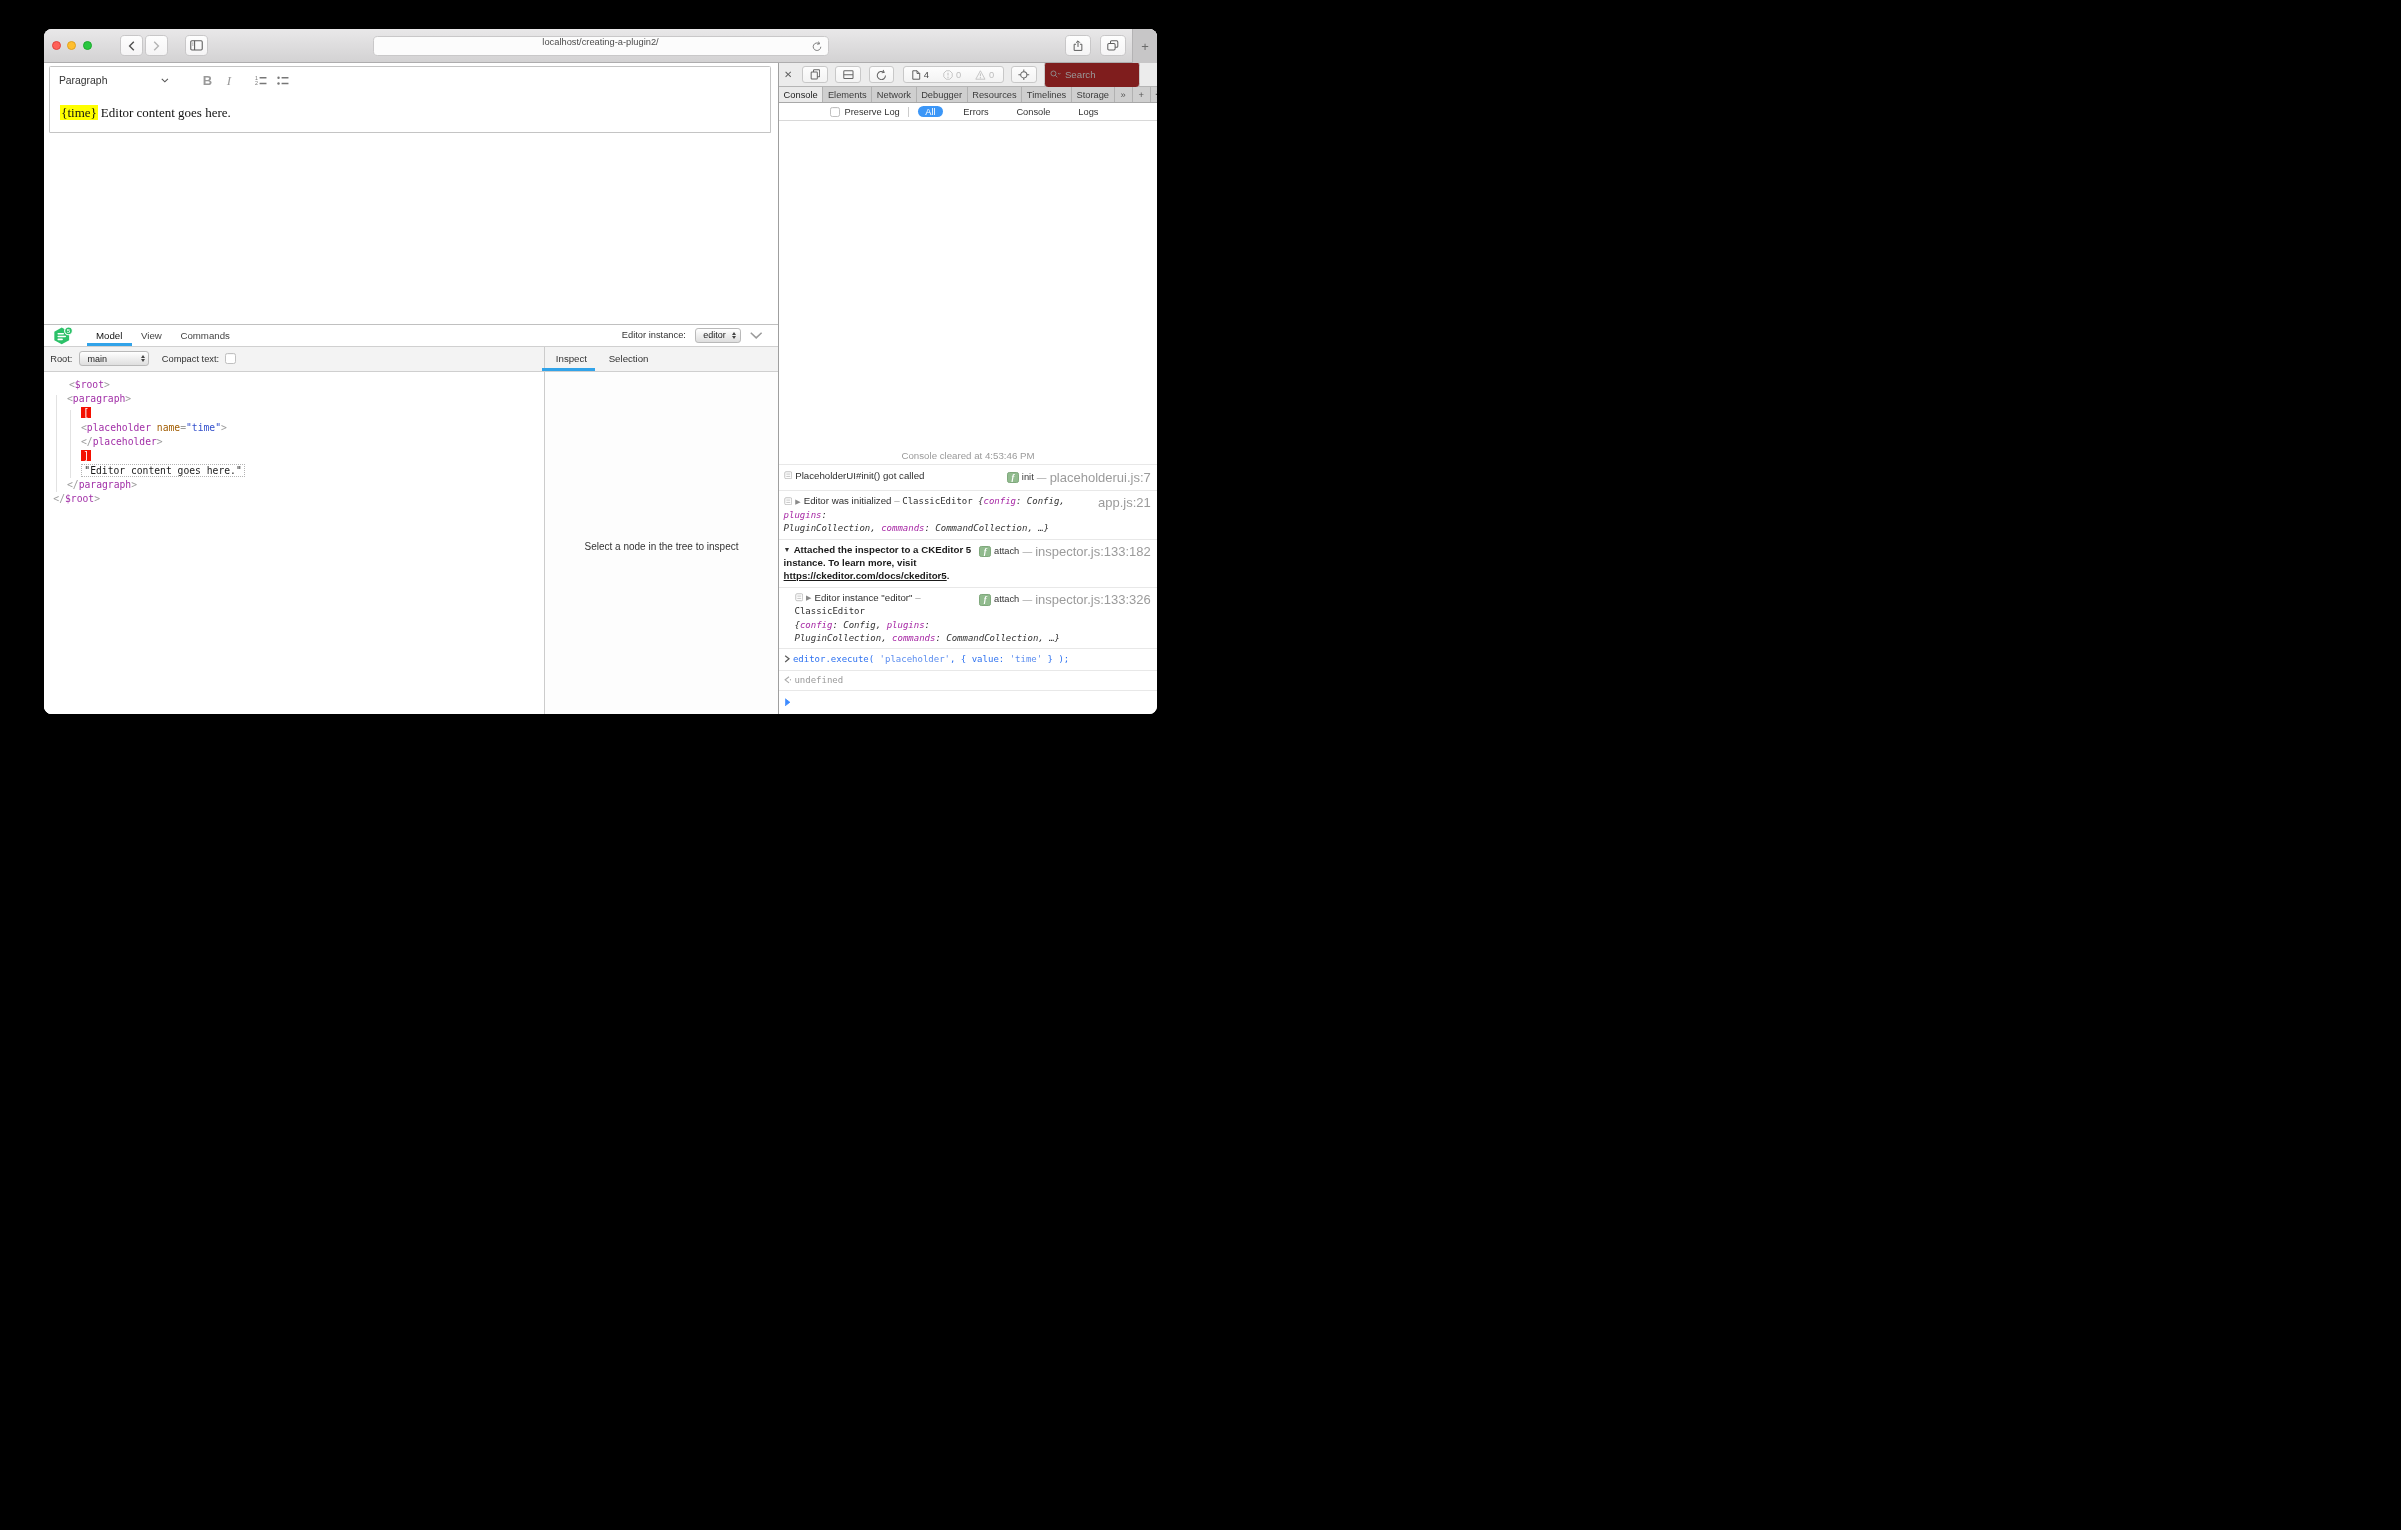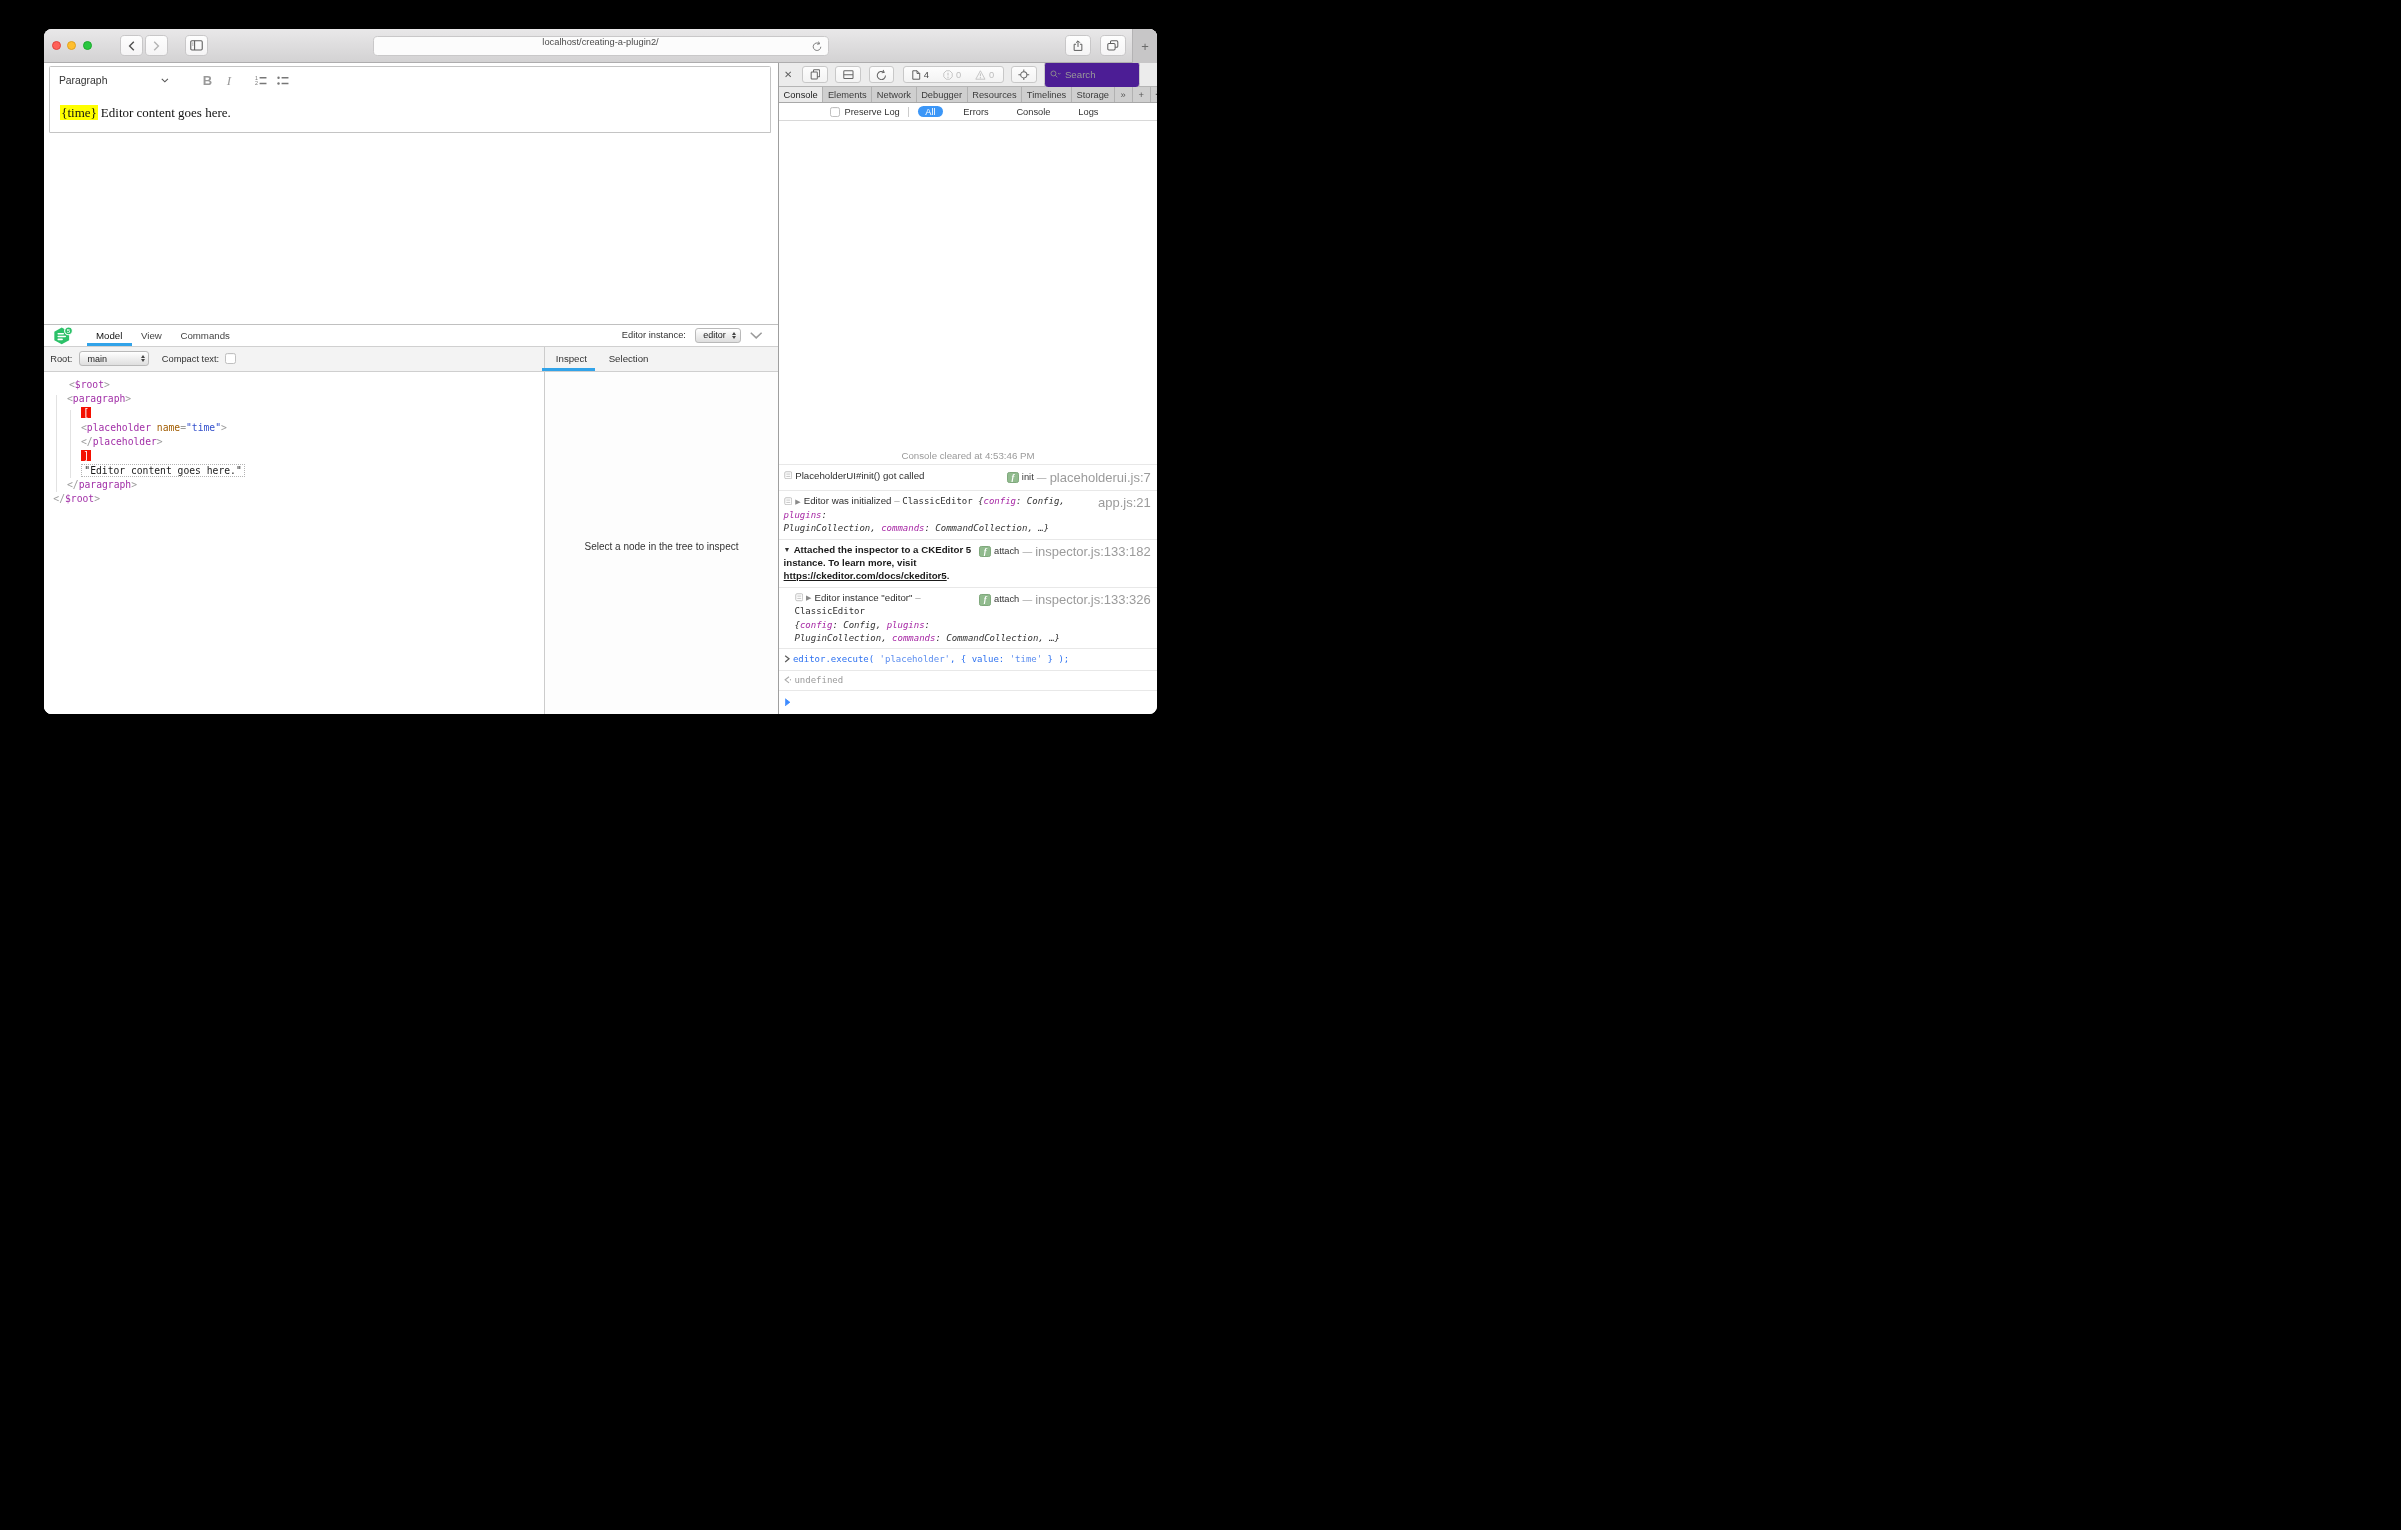--- a/index.html
+++ b/index.html
@@ -116,21 +116,21 @@
   .dt-btn { width:25.5px; height:17px; border:0.8px solid #c8c8c8; border-radius:3.1px;
     background:linear-gradient(#fdfdfd,#f3f3f3); display:flex; align-items:center;
     justify-content:center; color:#666; margin-left:7.7px; }
   .dt-group { height:17px; border:0.8px solid #c8c8c8; border-radius:3.1px;
     background:linear-gradient(#fdfdfd,#f3f3f3); display:flex; align-items:center;
     margin-left:8.5px; padding:0 1.5px; }
   .dt-cell { display:flex; align-items:center; gap:3.1px; padding:0 7px; font-size:9.3px;
     color:#444; }
   .dt-cell.dim { color:#bdbdbd; }
   .dt-search { margin-left:7px; margin-right:5.4px; width:96px; height:27px;
-    border:0.8px solid #c9c9c9; border-radius:4.6px; background:#4c1d95; display:flex;
+    border:0.8px solid #c9c9c9; border-radius:4.6px; background:#7f1d1d; display:flex;
     align-items:center; gap:3.1px; padding:0 5.4px; color:#9a9a9a; font-size:9.7px; }
   .dt-tabs { height:16px; flex:none; background:#cfcfcf; border-bottom:0.8px solid #a8a8a8;
     display:flex; font-size:9.3px; color:#3c3c3c; }
   .dt-tab { flex:1 1 auto; border-right:0.8px solid #b2b2b2; display:flex;
     align-items:center; justify-content:center; padding:0 4.6px; white-space:nowrap; }
   .dt-tab.active { background:#eaeaea; color:#222; }
   .dt-tab.small { flex:0 0 18px; padding:0; color:#555; }
   .dt-tab.gear-tab { flex:0 0 20px; border-right:none; }
   .dt-filter { height:18px; flex:none; background:#fff; border-bottom:0.8px solid #d8d8d8;
     display:flex; align-items:center; justify-content:center; gap:8.5px; font-size:9.3px;

